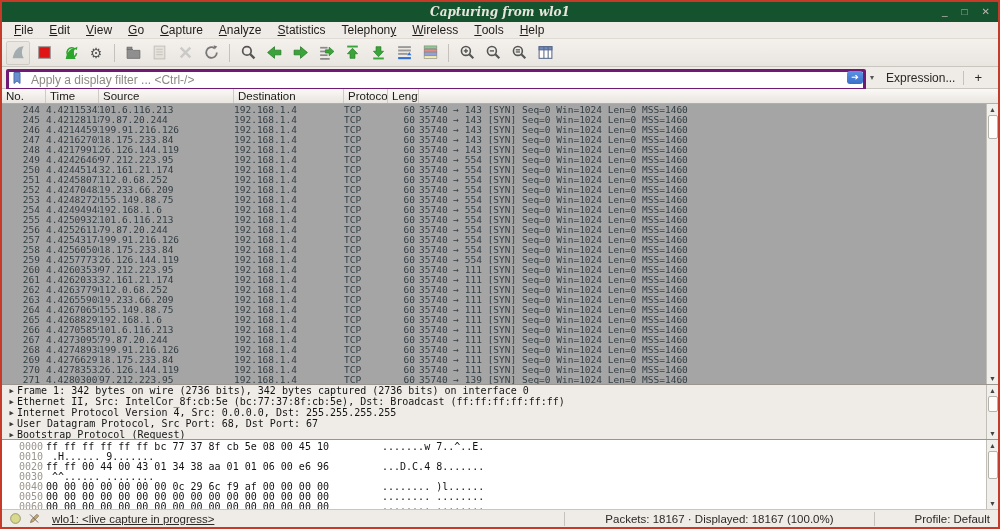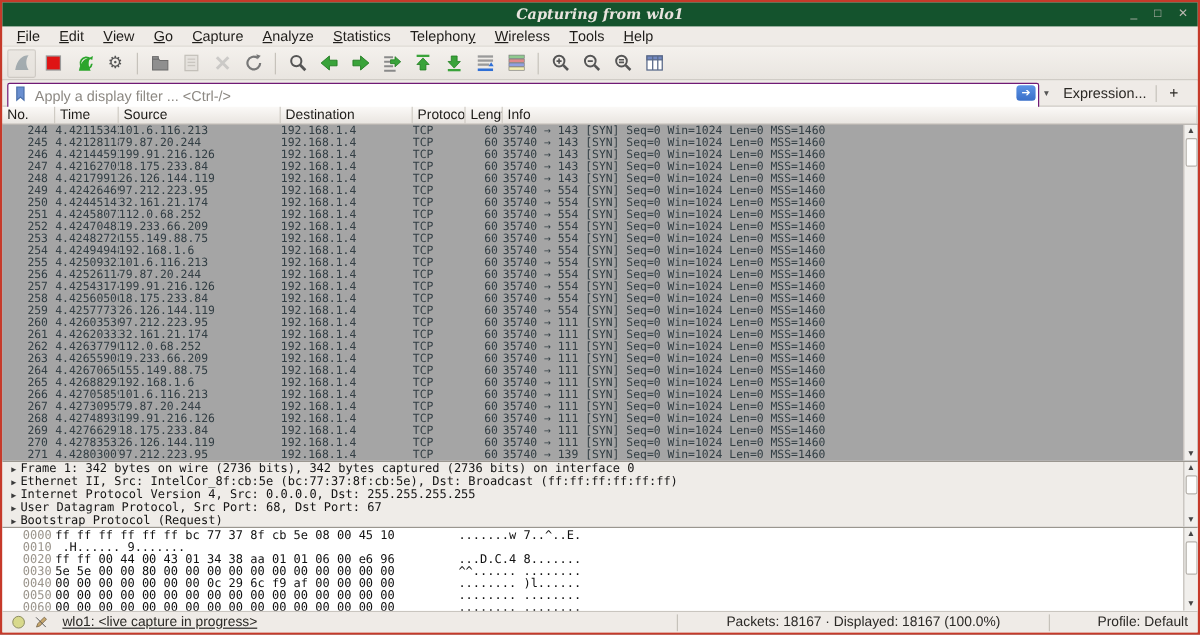--- a/index.html
+++ b/index.html
@@ -22,21 +22,21 @@
   .tbtn { width:24px; height:24px; display:flex; align-items:center; justify-content:center; margin:0 1px; border:1px solid transparent; border-radius:2px; }
   .tbtn.pressed { border-color:#b3aea7; background:#e4e0da; }
   .tbtn.disabled { opacity:.5; }
   .tsep { width:1px; height:18px; background:#c6c2bb; margin:0 5px; }
   .tbtn svg { display:block; }
   .tbtn .glyph { font-size:14px; color:#555; line-height:14px; }
 
   
   .filterbar { height:22px; flex:0 0 22px; background:#efebe7; border-bottom:1px solid #c9c5bf; display:flex; align-items:center; padding:0 6px 0 4px; }
   .filter-input-wrap { position:relative; flex:1; height:18px; }
-  .filter-input-wrap input { width:100%; height:22px; border:1px solid #701a75; border-radius:2px; background:#fff; font-size:12px; padding:0 24px 0 22px; color:#222; font-family:"Liberation Sans", sans-serif; }
+  .filter-input-wrap input { width:100%; height:22px; border:3px solid #701a75; border-radius:2px; background:#fff; font-size:12px; padding:0 24px 0 22px; color:#222; font-family:"Liberation Sans", sans-serif; }
   .filter-input-wrap input::placeholder { color:#8d8983; opacity:1; }
   .bookmark { position:absolute; left:4px; top:2px; }
   .apply-btn { position:absolute; right:3px; top:2px; width:16px; height:13px; background:linear-gradient(#5b93e6,#3a6fc8); border-radius:3px; display:flex; align-items:center; justify-content:center; color:#fff; font-size:9px; line-height:9px; }
   .filter-caret { font-size:8px; color:#555; margin:0 4px 0 4px; }
   .expression-label { font-size:12px; color:#2a2824; padding:0 8px; }
   .fsep { width:1px; height:14px; background:#c6c2bb; }
   .add-btn { font-size:13px; color:#2a2824; padding:0 10px; }
 
   
   .pktheader { height:15px; flex:0 0 15px; background:linear-gradient(#fbf9f7,#e9e5e0); border-bottom:1px solid #b3afa8; display:flex; font-size:11.5px; color:#1d1b18; position:relative; }
@@ -302,21 +302,20 @@
     <span class="add-btn">+</span>
   </div>
 
   <div class="pktheader">
       <div class="hcell" style="width: 44px;">No.</div>
       <div class="hcell" style="width: 53px;">Time</div>
       <div class="hcell" style="width: 135px;">Source</div>
       <div class="hcell" style="width: 110px;">Destination</div>
       <div class="hcell" style="width: 44px;">Protocol</div>
       <div class="hcell" style="width: 31px;">Length</div>
-      <div class="hcell" style="flex: 1 1 0%;">Info</div>
     </div>
 
   <div class="packet-area">
     <div class="rows">
         <div class="plrow">
           <span class="c-no">244</span>
           <span class="c-time">4.421153421</span>
           <span class="c-src">101.6.116.213</span>
           <span class="c-dst">192.168.1.4</span>
           <span class="c-proto">TCP</span>
@@ -617,21 +616,20 @@
           <span class="off">0010</span>
           <span class="ascii">.H...... 9.......</span>
         </div>
         <div class="hexrow">
           <span class="off">0020</span>
           <span class="bytes">ff ff 00 44 00 43 01 34  38 aa 01 01 06 00 e6 96</span>
           <span class="ascii">...D.C.4 8.......</span>
         </div>
         <div class="hexrow">
           <span class="off">0030</span>
-          <span class="bytes">5e 5e 00 00 80 00 00 00  00 00 00 00 00 00 00 00</span>
           <span class="ascii">^^...... ........</span>
         </div>
         <div class="hexrow">
           <span class="off">0040</span>
           <span class="bytes">00 00 00 00 00 00 00 0c  29 6c f9 af 00 00 00 00</span>
           <span class="ascii">........ )l......</span>
         </div>
         <div class="hexrow">
           <span class="off">0050</span>
           <span class="bytes">00 00 00 00 00 00 00 00  00 00 00 00 00 00 00 00</span>

